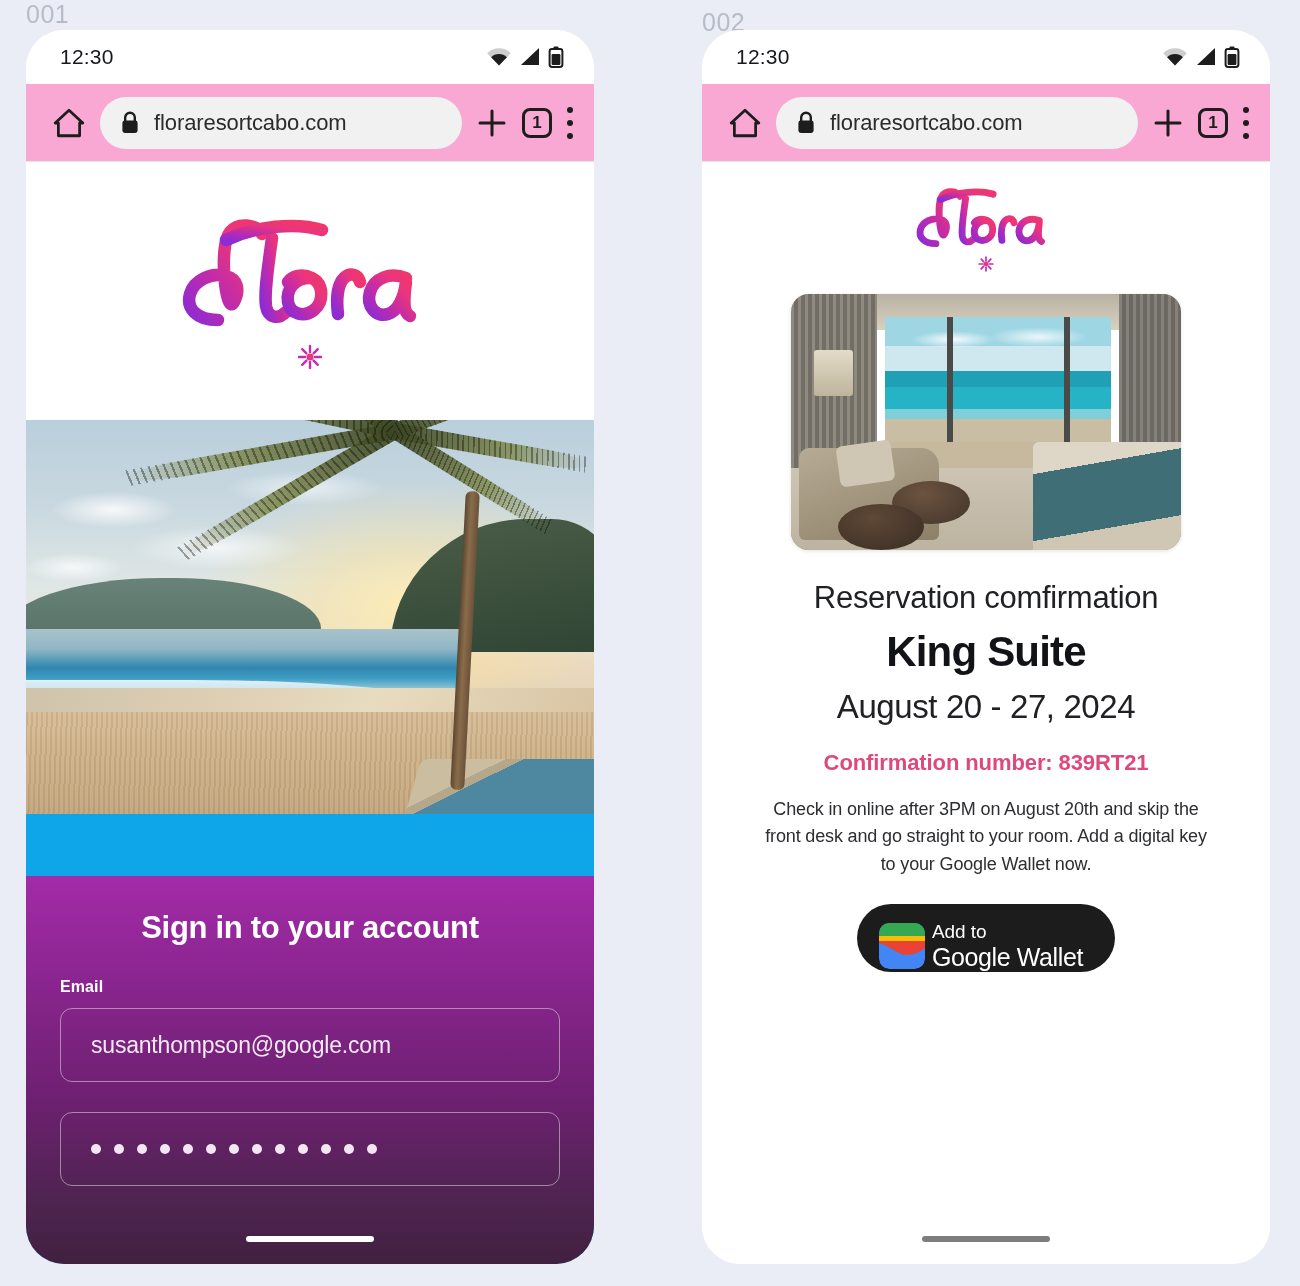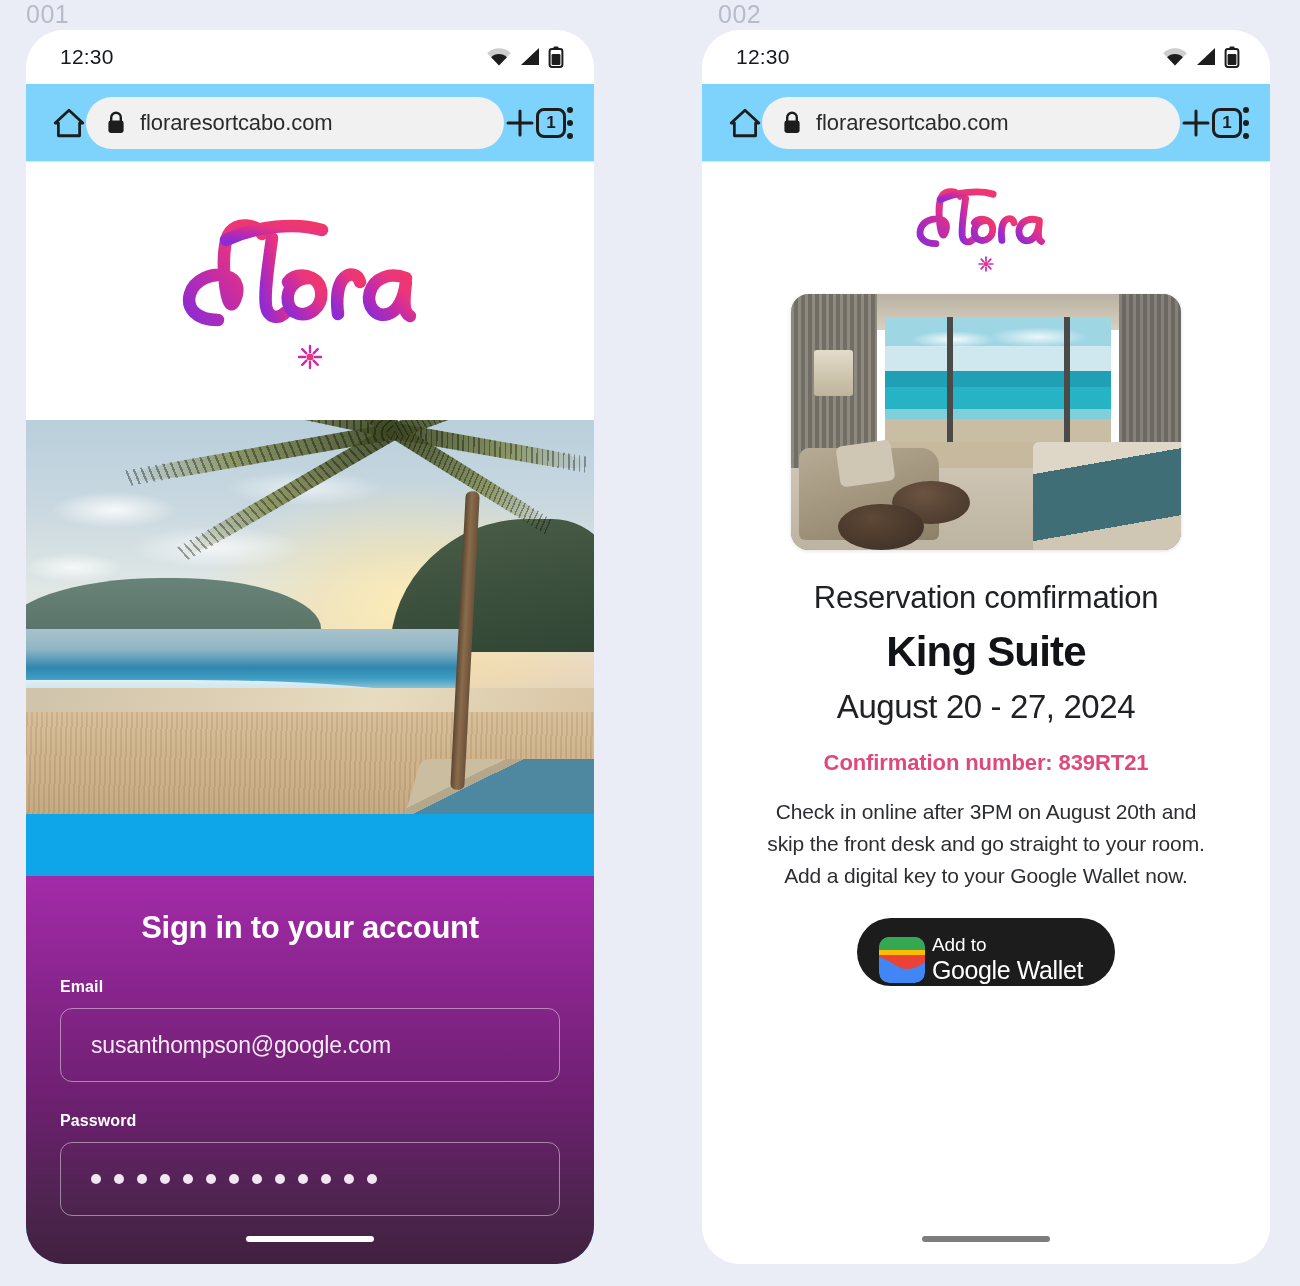--- a/index.html
+++ b/index.html
@@ -36,22 +36,23 @@
     background: #fff;
   }
   .status-time { font-size: 21px; color: #16181c; font-weight: 500; letter-spacing: .2px;}
   .status-icons { display: flex; align-items: center; gap: 7px; }
 
   
   .toolbar {
     height: 78px; width: 100%;
     display: flex; align-items: center;
     padding: 0 20px 0 26px;
-    background: #7dd3fc;
+    background: #f9a8d4;
     border-bottom: 1px solid #e6e6e6;
+    gap: 14px;
   }
   .home-ico { width: 34px; height: 34px; flex: 0 0 auto; }
   .omnibox {
     flex: 1 1 auto; height: 52px;
     background: #f1f1f2; border-radius: 26px;
     display: flex; align-items: center;
     padding: 0 20px; gap: 14px;
     min-width: 0;
   }
   .omnibox .url {
@@ -205,21 +206,21 @@
   .r-bed { position:absolute; right:0; bottom:0; width:38%; height:42%;
     background: linear-gradient(170deg,#ded6c6 0 24%, #3f6e76 24% 74%, #cfc6b4 74% 100%);
     border-radius: 6px 0 0 0; }
   .r-lamp { position:absolute; left:6%; top:22%; width:10%; height:18%;
     background: linear-gradient(#e3dcc9,#bfb49c); border-radius: 3px; }
 
   .conf-sub { font-size: 31px; color:#202124; margin-top: 30px; letter-spacing:-.3px; text-align:center; }
   .conf-title { font-size: 42px; font-weight: 700; color:#111316; margin-top: 12px; letter-spacing:-.8px; text-align:center;}
   .conf-dates { font-size: 33px; color:#202124; margin-top: 12px; letter-spacing:-.4px; text-align:center;}
   .conf-num { font-size: 22px; font-weight: 700; color:#e0487c; margin-top: 24px; letter-spacing:-.1px; text-align:center;}
-  .conf-body { font-size: 21px; color:#2c2e31; line-height: 1.52; margin-top: 20px; text-align:center; max-width: 460px; letter-spacing:-.15px;}
+  .conf-body { font-size: 18px; color:#2c2e31; line-height: 1.52; margin-top: 20px; text-align:center; max-width: 460px; letter-spacing:-.15px;}
 
   .wallet-btn {
     margin-top: 26px;
     height: 68px; padding: 16px 32px 0 22px;
     background:#1c1c1c; border-radius: 34px;
     display:flex; align-items:center; gap: 7px; cursor:pointer;
   }
   .wallet-ico { width: 46px; height: 46px; border-radius: 10px; overflow:hidden; position:relative; flex:0 0 auto; }
   .wallet-text { display:flex; flex-direction:column; justify-content:center; }
   .wallet-top { font-size: 19px; color:#fff; line-height:1.15; letter-spacing:-.1px;}
@@ -230,21 +231,21 @@
     width: 128px; height: 6px; border-radius: 3px; }
   .home-ind.light { background: #ffffff; }
   .home-ind.dark { background: #7d7d7d; }
 </style>
 </head>
 <body>
 
 <div class="canvas">
 
   <div class="frame-label" style="left:26px; top:0;">001</div>
-  <div class="frame-label" style="left:702px; top:0;margin-left:16px;">002</div>
+  <div class="frame-label" style="left:702px; top:8px;">002</div>
 
   <div class="phone" id="phone-1">
 
     <div class="statusbar">
       <div class="status-time">12:30</div>
       <div class="status-icons">
         <svg width="26" height="20" viewBox="0 0 26 20">
           <path d="M13 18.5 L1.2 6.2 A16.8 16.8 0 0 1 24.8 6.2 Z" fill="#1d1d1d" opacity=".22"></path>
           <path d="M13 18.5 L5.1 10.3 A11.3 11.3 0 0 1 20.9 10.3 Z" fill="#1d1d1d"></path>
         </svg>
@@ -356,21 +357,20 @@
       </div>
 
       <div class="signin">
         <h1>Sign in to your account</h1>
 
         <div class="field-label">Email</div>
         <div class="field-box">
           <span class="field-value" placeholder="Email address">susanthompson@google.com</span>
         </div>
 
-        <div class="field-label">Password</div>
         <div class="field-box">
           <span class="dots">
               <i></i>
               <i></i>
               <i></i>
               <i></i>
               <i></i>
               <i></i>
               <i></i>
               <i></i>

